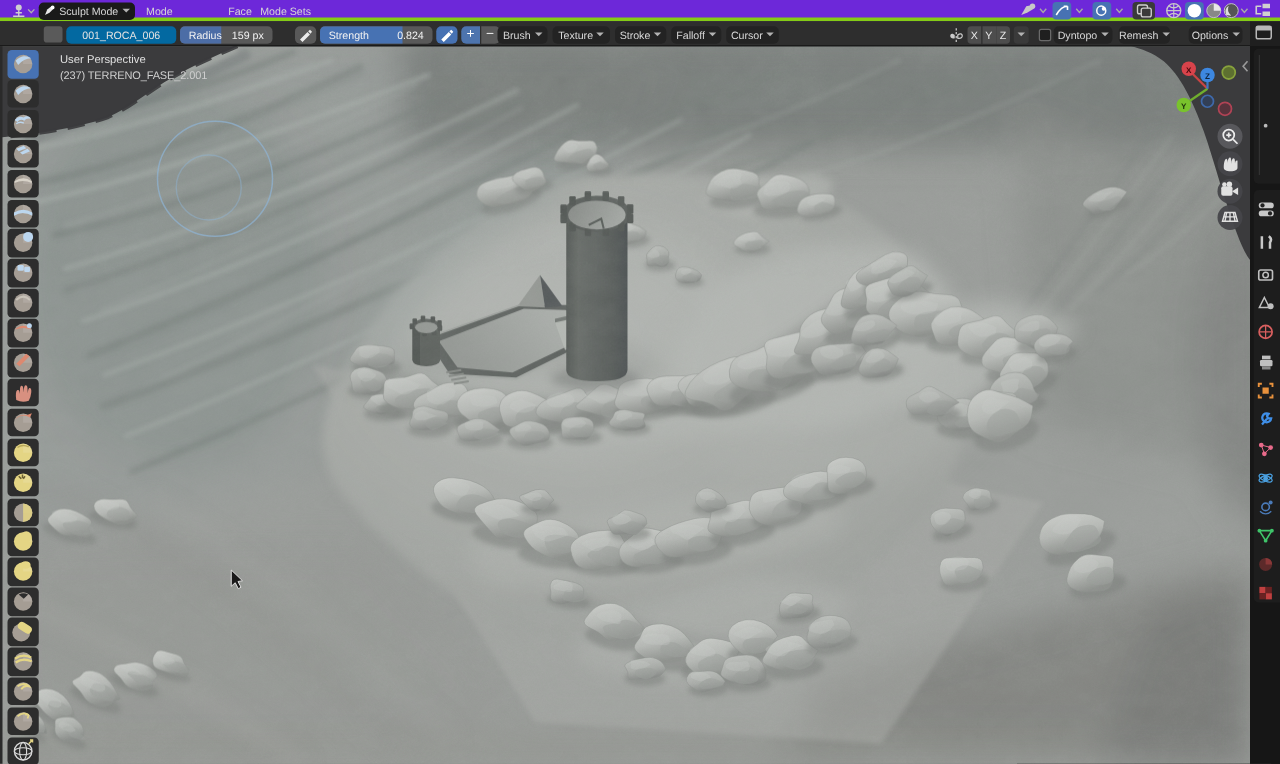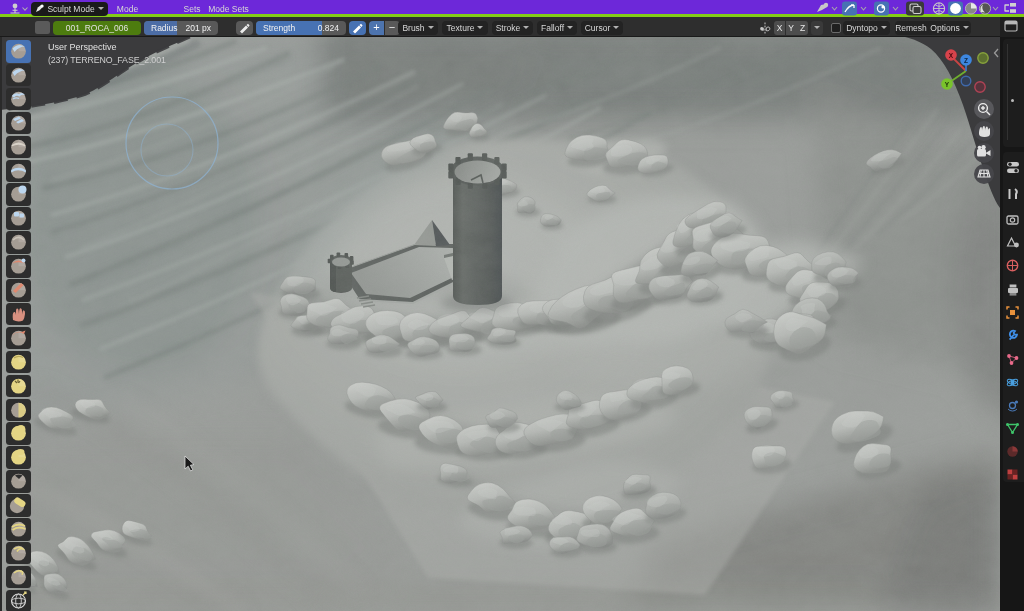--- a/index.html
+++ b/index.html
@@ -607,21 +607,21 @@
         <path d="M3.5,11 L12.5,11 M5.5,8.2 L10.5,8.2 M8,6.2 L8,11"></path>
       </g>
       <path d="M15.5,5.5 L18,8.2 L20.5,5.5" fill="none" stroke="#b0b0b0" stroke-width="1.1"></path>
     </svg>
     <div class="pill" style="left:31px;top:1.5px;width:77px;height:14px;background:#1a1a1a"><svg width="9" height="9">
         <path d="M1,8 L2.8,3.6 L6.4,0.8 L8.2,2.6 L4.6,6.2 Z" fill="#e8e8e8"></path>
         <circle cx="7.1" cy="1.9" r="1.5" fill="#ffffff"></circle>
       </svg>Sculpt Mode<span class="caret"></span></div>
     <div class="abs" style="top:4px;left:127.5px;transform:translateX(-50%);color:#d6d6d6;font-size:8.5px">Mode</div>
     <div class="abs" style="top:16px;left:156px;transform:translateX(-50%);color:#d6d6d6;font-size:8.5px">Sculpt</div>
-    <div class="abs" style="top:4px;left:192px;transform:translateX(-50%);color:#d6d6d6;font-size:8.5px">Sets</div>
+    <div class="abs" style="top:4px;left:192px;transform:translateX(-50%);color:#d6d6d6;font-size:8.5px">Face</div>
     <div class="abs" style="top:4px;left:228.5px;transform:translateX(-50%);color:#d6d6d6;font-size:8.5px">Mode Sets</div>
     <svg class="abs" style="left:815px;top:1px" width="185" height="15">
       <g fill="#c8c8c8">
         <path d="M2,11 L6,4 L11,3 L12,6 L7,9 Z"></path>
         <circle cx="11" cy="4" r="2.2"></circle>
       </g>
       <path d="M17,6 L19.5,9 L22,6" fill="none" stroke="#a8a8a8" stroke-width="1.1"></path>
       <rect x="27" y="0.5" width="15" height="14" rx="3" fill="#4772b3"></rect>
       <path d="M30,11 Q34,4 39,4 M39,4 L36,4 M39,4 L39,7" stroke="#ffffff" stroke-width="1.3" fill="none"></path>
       <path d="M46,6 L48.5,9 L51,6" fill="none" stroke="#a8a8a8" stroke-width="1.1"></path>
@@ -650,25 +650,25 @@
       </g>
     </svg>
   </div>
 <div class="abs" style="left:0;top:17px;width:1000px;height:20px;background:#2e2e2e;border-bottom:1px solid #1a1a1a"></div>
 <div class="abs" style="left:1000px;top:17px;width:24px;height:20px;background:#1f1f1f"></div>
 <svg class="abs" style="left:1004px;top:20px" width="16" height="14">
     <rect x="1" y="1" width="12" height="10" rx="1.5" fill="none" stroke="#b8b8b8" stroke-width="1.2"></rect>
     <rect x="1" y="1" width="12" height="3.4" fill="#b8b8b8"></rect>
   </svg>
 <div class="abs" style="left:35px;top:21px;width:15px;height:13px;background:#5a5a5a;border-radius:2.5px"></div>
-<div class="pill" style="left:53px;top:20.5px;width:88px;height:14.5px;background:#4d7c0f;color:#e2e2e2">001_ROCA_006</div>
+<div class="pill" style="left:53px;top:20.5px;width:88px;height:14.5px;background:#0369a1;color:#e2e2e2">001_ROCA_006</div>
 <div class="abs" style="left:144px;top:20.5px;width:74px;height:14.5px;background:#595959;border-radius:4px;overflow:hidden">
     <div class="abs" style="left:0;top:0;width:33px;height:100%;background:#4c6da6"></div>
     <div class="abs" style="left:7px;top:2.6px;color:#f2f2f2;font-size:8.5px">Radius</div>
-    <div class="abs" style="right:7px;top:2.6px;color:#f2f2f2;font-size:8.5px">201 px</div>
+    <div class="abs" style="right:7px;top:2.6px;color:#f2f2f2;font-size:8.5px">159 px</div>
   </div>
 <div class="abs" style="left:236px;top:20.5px;width:17px;height:14.5px;background:#595959;border-radius:4px"><svg width="17" height="15">
       <path d="M4,10.5 L10,4.5 L12,6.5 L6,12.5 Z M10.5,4 L12,2.8 L13.6,4.4 L12.4,5.9 Z" fill="#ececec"></path>
     </svg></div>
 <div class="abs" style="left:256px;top:20.5px;width:90px;height:14.5px;background:#595959;border-radius:4px;overflow:hidden">
     <div class="abs" style="left:0;top:0;width:66px;height:100%;background:#4772b3"></div>
     <div class="abs" style="left:7px;top:2.6px;color:#f2f2f2;font-size:8.5px">Strength</div>
     <div class="abs" style="right:7px;top:2.6px;color:#f2f2f2;font-size:8.5px">0.824</div>
   </div>
 <div class="abs" style="left:349px;top:20.5px;width:17px;height:14.5px;background:#4772b3;border-radius:4px"><svg width="17" height="15">
@@ -690,21 +690,21 @@
   </svg>
 <div class="abs" style="left:774px;top:20.5px;width:11px;height:14.5px;background:#4d4d4d;border-radius:3px 0 0 3px;color:#e8e8e8;font-size:8.5px;text-align:center;line-height:14.5px">X</div>
 <div class="abs" style="left:785.5px;top:20.5px;width:11px;height:14.5px;background:#4d4d4d;border-radius:0;color:#e8e8e8;font-size:8.5px;text-align:center;line-height:14.5px">Y</div>
 <div class="abs" style="left:797px;top:20.5px;width:11px;height:14.5px;background:#4d4d4d;border-radius:0 3px 3px 0;color:#e8e8e8;font-size:8.5px;text-align:center;line-height:14.5px">Z</div>
 <div class="abs" style="left:810.5px;top:20.5px;width:12px;height:14.5px;background:#3a3a3a;border-radius:3px;display:flex;align-items:center;justify-content:center">
     <span class="caret"></span>
   </div>
 <div class="abs" style="left:831px;top:22.5px;width:10px;height:10px;background:#1f1f1f;border:1px solid #6a6a6a;border-radius:2px"></div>
 <div class="pill" style="left:843px;top:20.5px;width:47px;height:14.5px">Dyntopo<span class="caret"></span></div>
 <div class="pill" style="left:895px;top:20.5px;width:41px;height:14.5px">Remesh<span class="caret"></span></div>
-<div class="pill" style="left:928px;top:20.5px;width:43px;height:14.5px">Options<span class="caret"></span></div>
+<div class="pill" style="left:951px;top:20.5px;width:43px;height:14.5px">Options<span class="caret"></span></div>
 <div class="abs" style="left:0;top:37px;width:2px;height:574px;background:#2a2a2a"></div>
 <div class="abs" style="left:6px;top:40.0px;width:25px;height:22.5px;background:#4772b3;border-radius:3.5px"><svg width="25" height="22.5">
       <circle cx="12.5" cy="11.2" r="7.4" fill="#a59d94"></circle>
       <path d="M12.5,3.8 A7.4,7.4 0 0 1 19.9,11.2 L12.5,11.2 Z" fill="#ffffff" opacity="0.12"></path>
       <path d="M6.5,8.5 Q12,2.5 19,6.5 Q13,6.5 8.5,12 Z" fill="#bcd6ee"></path>
     </svg></div>
 <div class="abs" style="left:6px;top:63.9px;width:25px;height:22.5px;background:#2d2d2d;border-radius:3.5px"><svg width="25" height="22.5">
       <circle cx="12.5" cy="11.2" r="7.4" fill="#a59d94"></circle>
       <path d="M12.5,3.8 A7.4,7.4 0 0 1 19.9,11.2 L12.5,11.2 Z" fill="#ffffff" opacity="0.12"></path>
       <path d="M6.5,8.5 Q12,2.5 19,6.5 Q13,6.5 8.5,12 Z" fill="#bcd6ee"></path>

